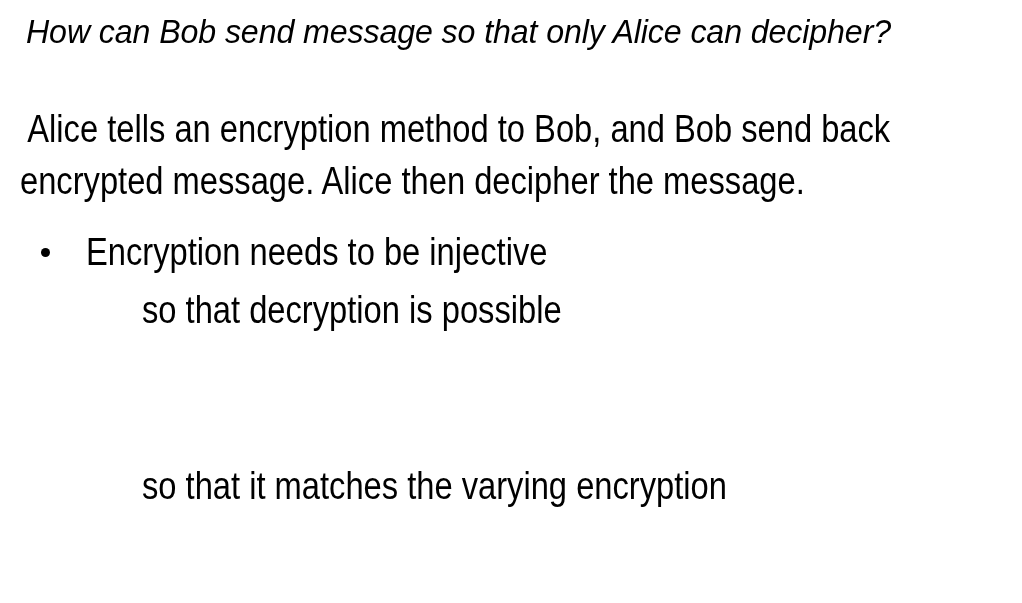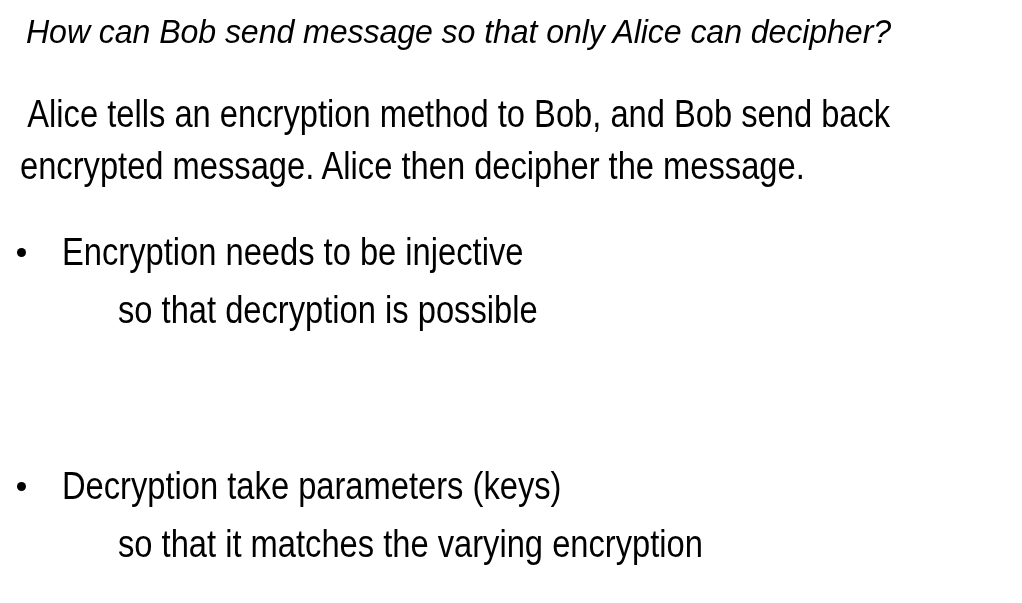--- a/index.html
+++ b/index.html
@@ -36,21 +36,21 @@
     white-space: nowrap;
     transform: scaleX(0.945);
     transform-origin: left center;
     color: #000000;
   }
 
   
   .intro-block {
     position: absolute;
     left: 20px;
-    top: 88px;
+    top: 103px;
     width: 990px;
   }
   .intro-line {
     font-size: 38px;
     line-height: 52px;
     font-weight: 400;
     white-space: pre;
     transform: scaleX(0.86);
     transform-origin: left center;
     color: #000000;
@@ -59,20 +59,21 @@
   
   .bullet-list {
     position: absolute;
     left: 0px;
     top: 226px;
     width: 1022px;
   }
   .bullet-group {
     position: relative;
     height: 117px;
+    margin-left: 24px;
   }
   .bullet-row {
     position: relative;
     height: 58px;
     display: block;
   }
   .bullet-marker {
     position: absolute;
     left: 17px;
     top: 22px;
@@ -131,23 +132,19 @@
       </div>
       <div class="sub-row">
         <span class="sub-text">so that decryption is possible</span>
       </div>
     </div>
 
     <div class="bullet-group">
     </div>
 
     <div class="bullet-group">
-      <div class="bullet-row">
-        <span class="bullet-marker"></span>
-        <span class="bullet-text">Decryption take parameters (keys)</span>
-      </div>
       <div class="sub-row">
         <span class="sub-text">so that it matches the varying encryption</span>
       </div>
     </div>
 
   </div>
 </div>
 
 </body></html>

